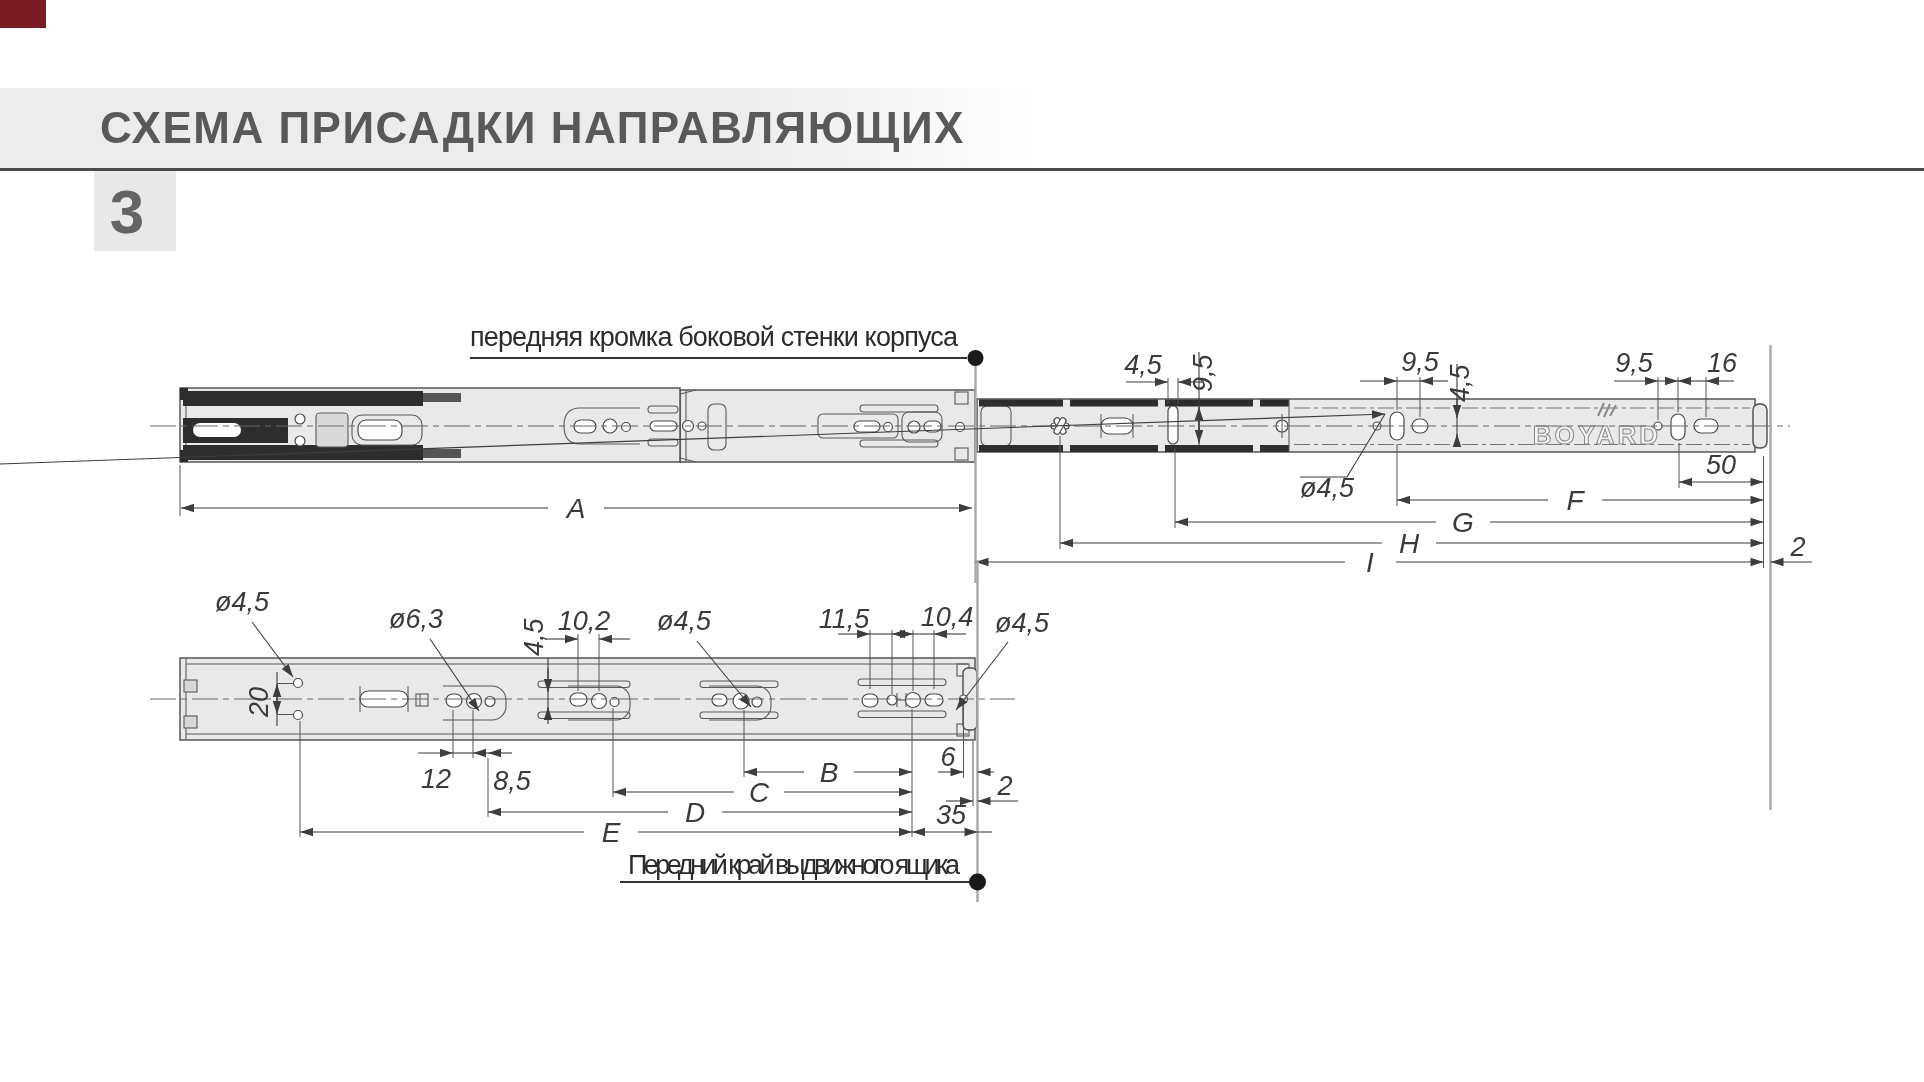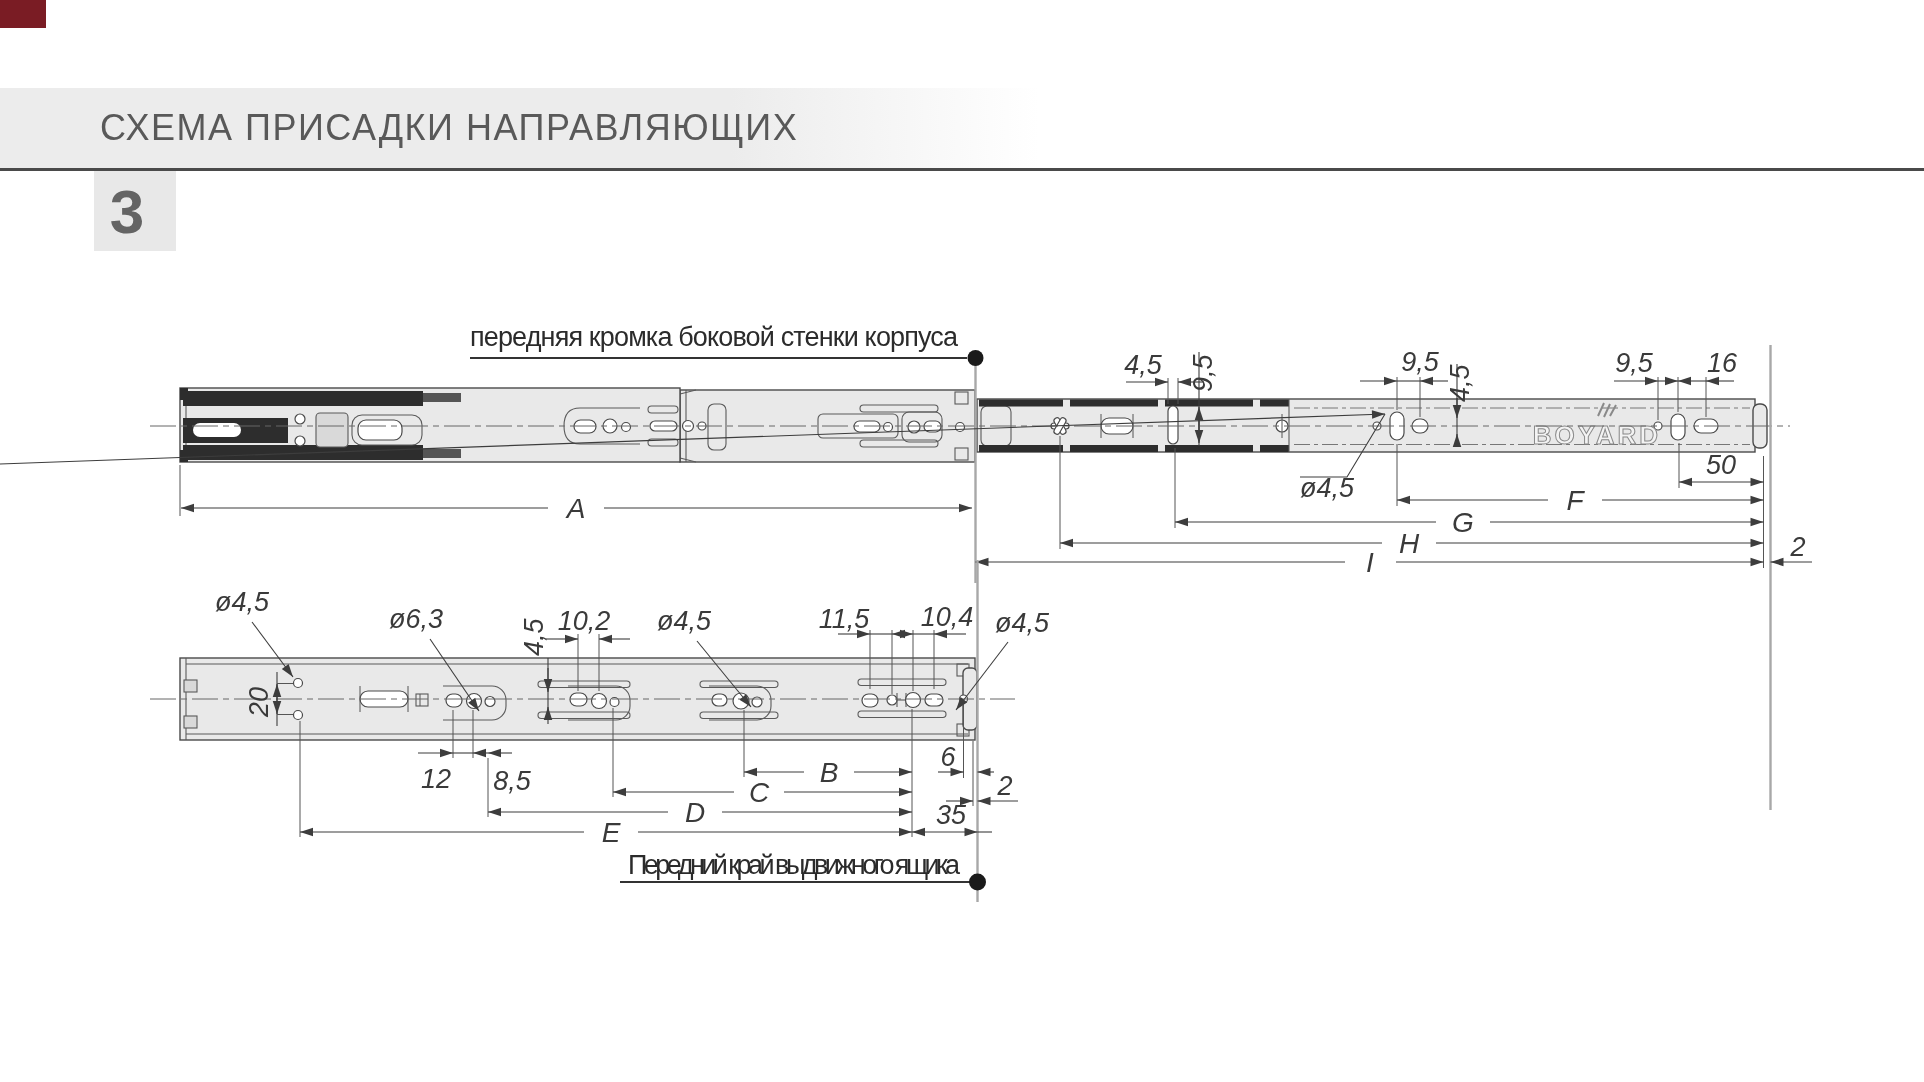--- a/index.html
+++ b/index.html
@@ -2,21 +2,21 @@
 <html><head>
 <meta charset="utf-8">
 <style>
   html,body{margin:0;padding:0;background:#fff;}
   .page{position:relative;width:1924px;height:1082px;background:#ffffff;
         font-family:"Liberation Sans",sans-serif;overflow:hidden;}
   .corner-mark{position:absolute;left:0;top:0;width:46px;height:28px;background:#7a1c24;}
   .title-band{position:absolute;left:0;top:88px;width:100%;height:80px;
         background:linear-gradient(90deg,#ececec 0%,#ececec 38%,rgba(236,236,236,0) 54%);
         display:flex;align-items:center;}
-  .title-band h1{margin:0 0 0 100px;font-size:36px;font-weight:400;letter-spacing:1.5px;color:#595959;}
+  .title-band h1{margin:0 0 0 100px;font-size:44px;font-weight:700;letter-spacing:1.5px;color:#595959;}
   .title-rule{position:absolute;left:0;top:168px;width:100%;height:3px;background:#4a4a4a;}
   .step-box{position:absolute;left:94px;top:171px;width:82px;height:80px;background:#e8e8e8;
         display:flex;align-items:center;justify-content:center;}
   .step-box span{font-size:62px;font-weight:700;color:#646464;transform:translateX(-8px);}
   svg{position:absolute;left:0;top:0;}
   .fillrail{fill:#e9e9e9;stroke:#4a4a4a;stroke-width:1.4;}
   .oln2{fill:none;stroke:#5a5a5a;stroke-width:1.1;}
   .whitehole{fill:#ffffff;stroke:#4a4a4a;stroke-width:1.2;}
   .ltgray{fill:#d9d9d9;stroke:#5a5a5a;stroke-width:1.1;}
   .blk{fill:#2d2d2d;stroke:none;}

